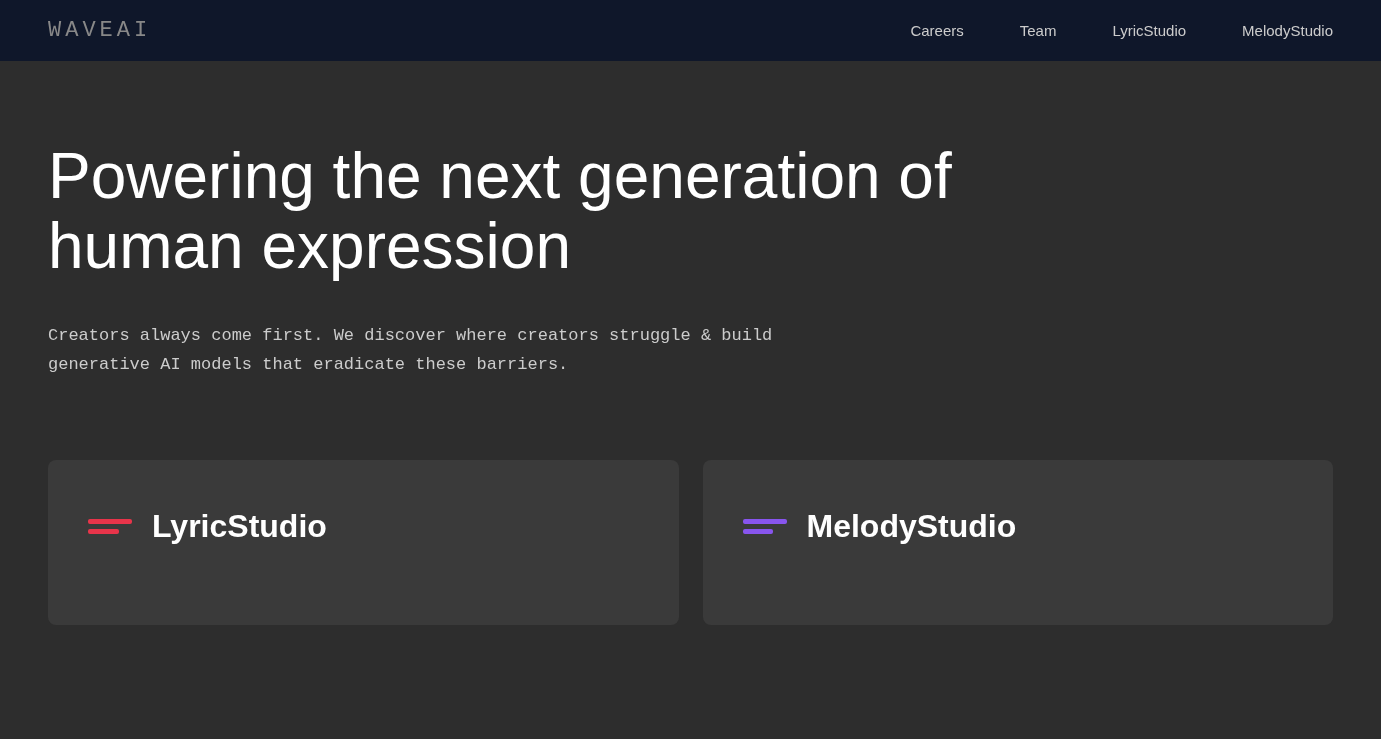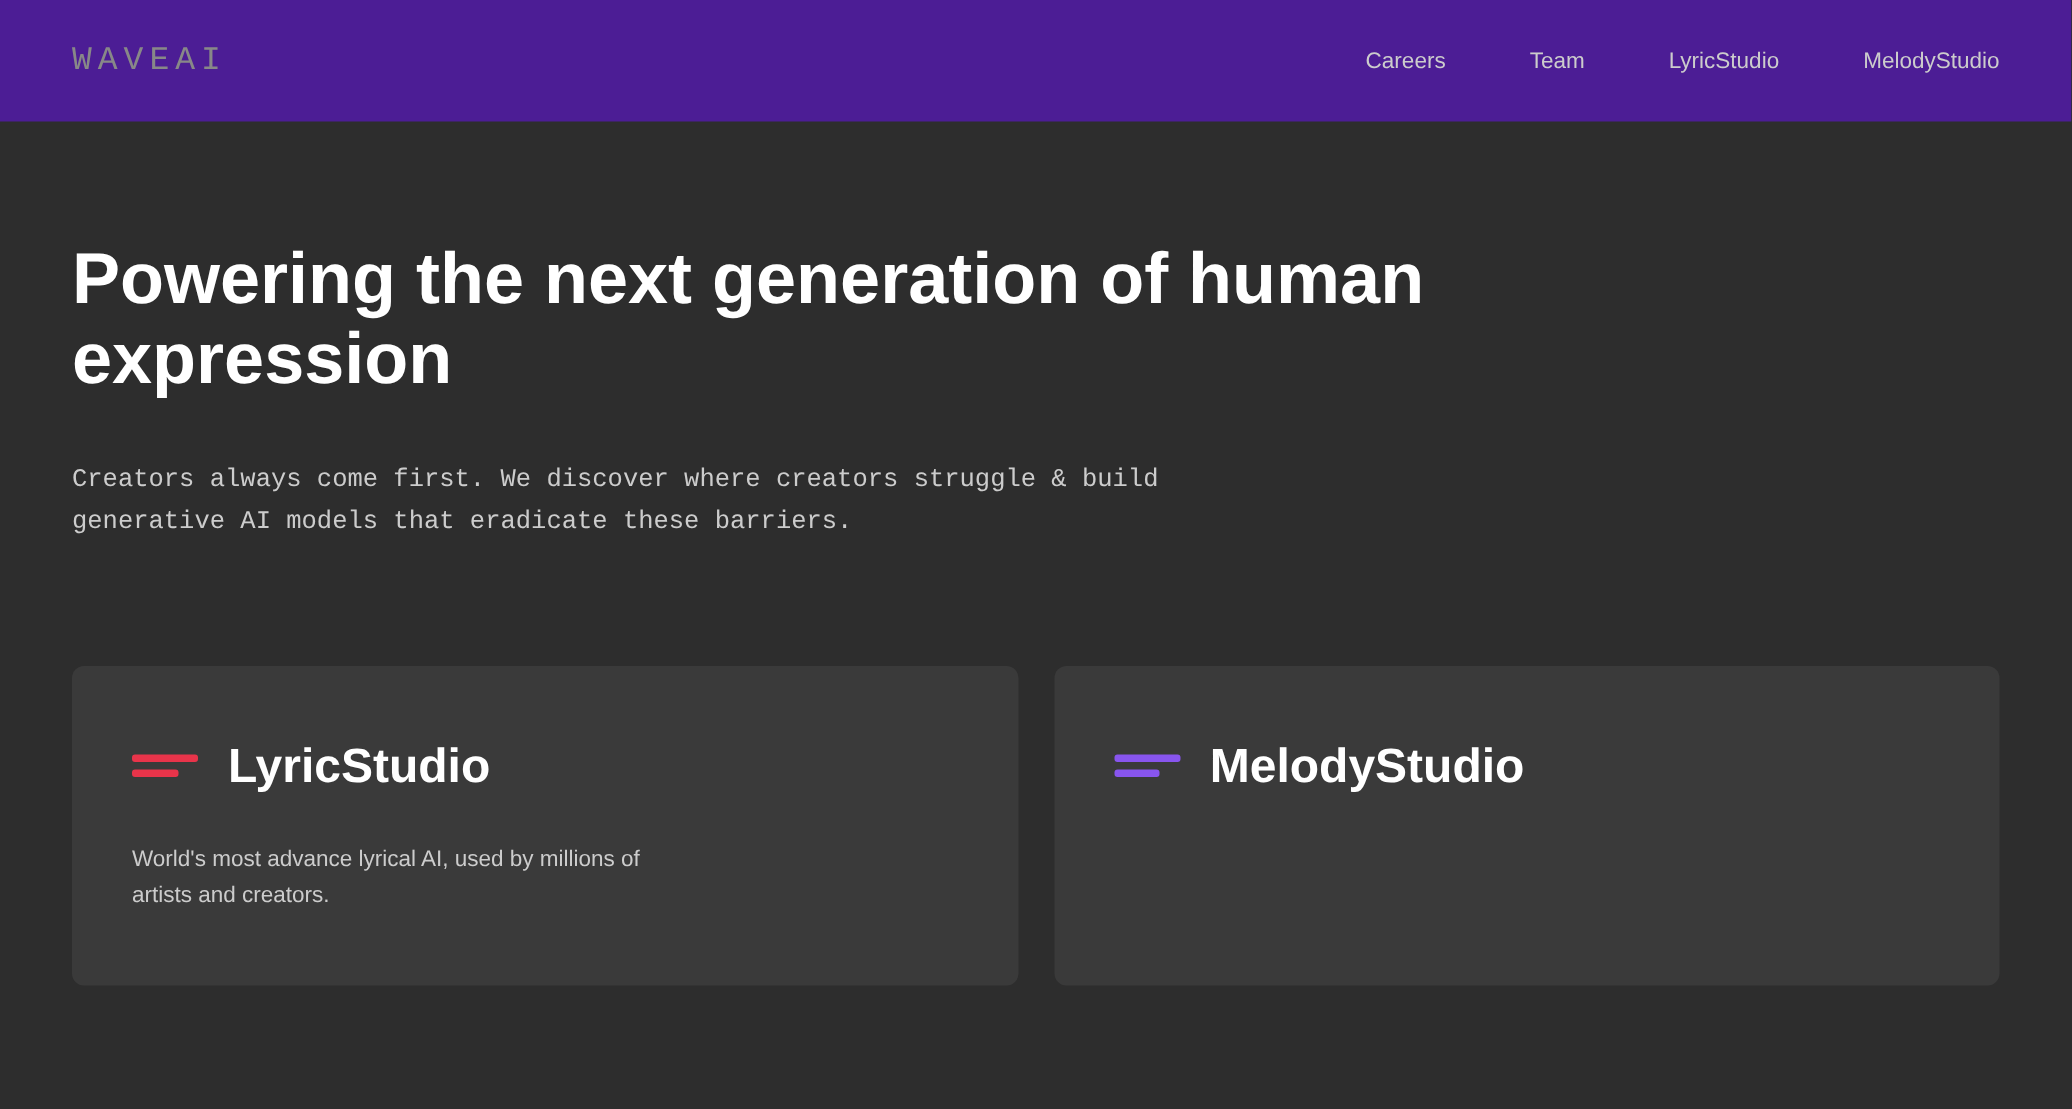--- a/index.html
+++ b/index.html
@@ -14,22 +14,22 @@
       font-family: -apple-system, BlinkMacSystemFont, 'Segoe UI', sans-serif;
       min-height: 739px;
       width: 1381px;
     }
 
     
     nav {
       display: flex;
       align-items: center;
       justify-content: space-between;
-      padding: 28px 48px;
-      background-color: #4c1d95;
+      padding: 18px 48px;
+      background-color: #0f172a;
     }
 
     .logo {
       display: flex;
       align-items: center;
     }
 
     .logo-text {
       font-size: 22px;
       font-weight: 300;
@@ -50,22 +50,22 @@
       font-size: 15px;
       font-weight: 400;
     }
 
     
     .hero {
       padding: 80px 48px 60px 48px;
     }
 
     .hero-title {
-      font-size: 48px;
-      font-weight: 700;
+      font-size: 64px;
+      font-weight: 400;
       line-height: 1.1;
       color: #ffffff;
       max-width: 1100px;
       margin-bottom: 40px;
     }
 
     .hero-subtitle {
       font-size: 17px;
       line-height: 1.7;
       color: #cccccc;
@@ -173,21 +173,20 @@
 
 <section class="cards-section">
   <div class="card">
     <div class="card-header">
       <div class="card-icon lyric-icon">
         <div class="icon-line"></div>
         <div class="icon-line"></div>
       </div>
       <h2 class="card-title">LyricStudio</h2>
     </div>
-    <p class="card-description">World's most advance lyrical AI, used by millions of artists and creators.</p>
   </div>
 
   <div class="card">
     <div class="card-header">
       <div class="card-icon melody-icon">
         <div class="icon-line"></div>
         <div class="icon-line"></div>
       </div>
       <h2 class="card-title">MelodyStudio</h2>
     </div>

